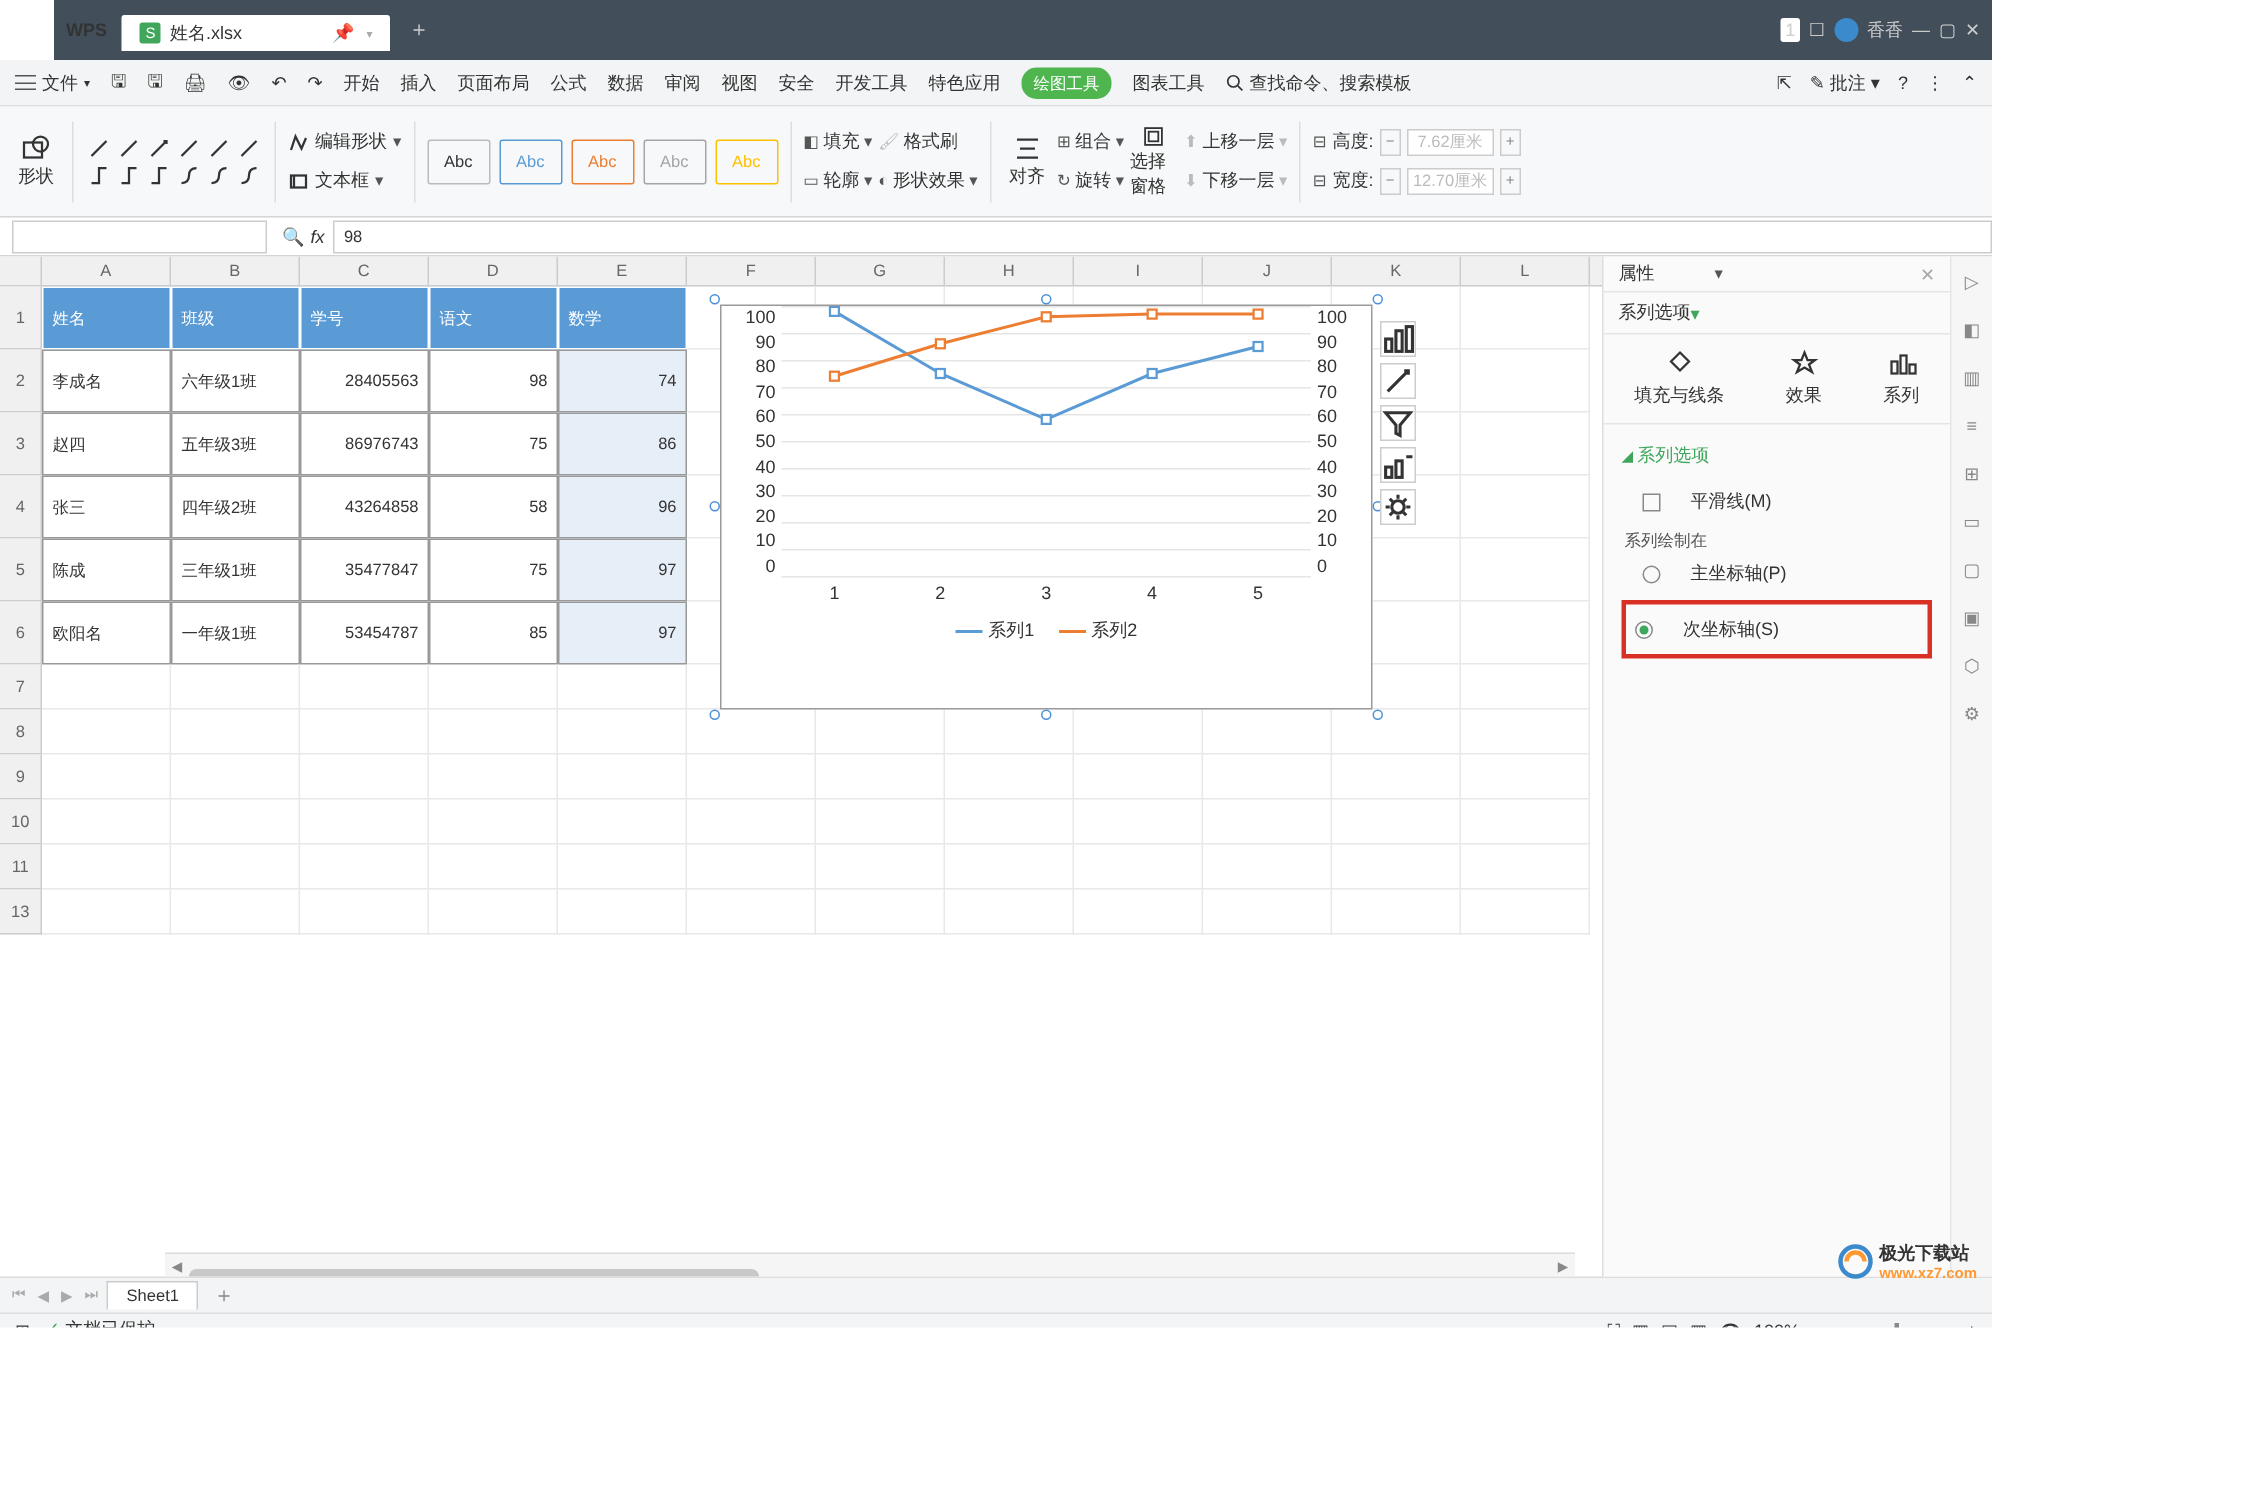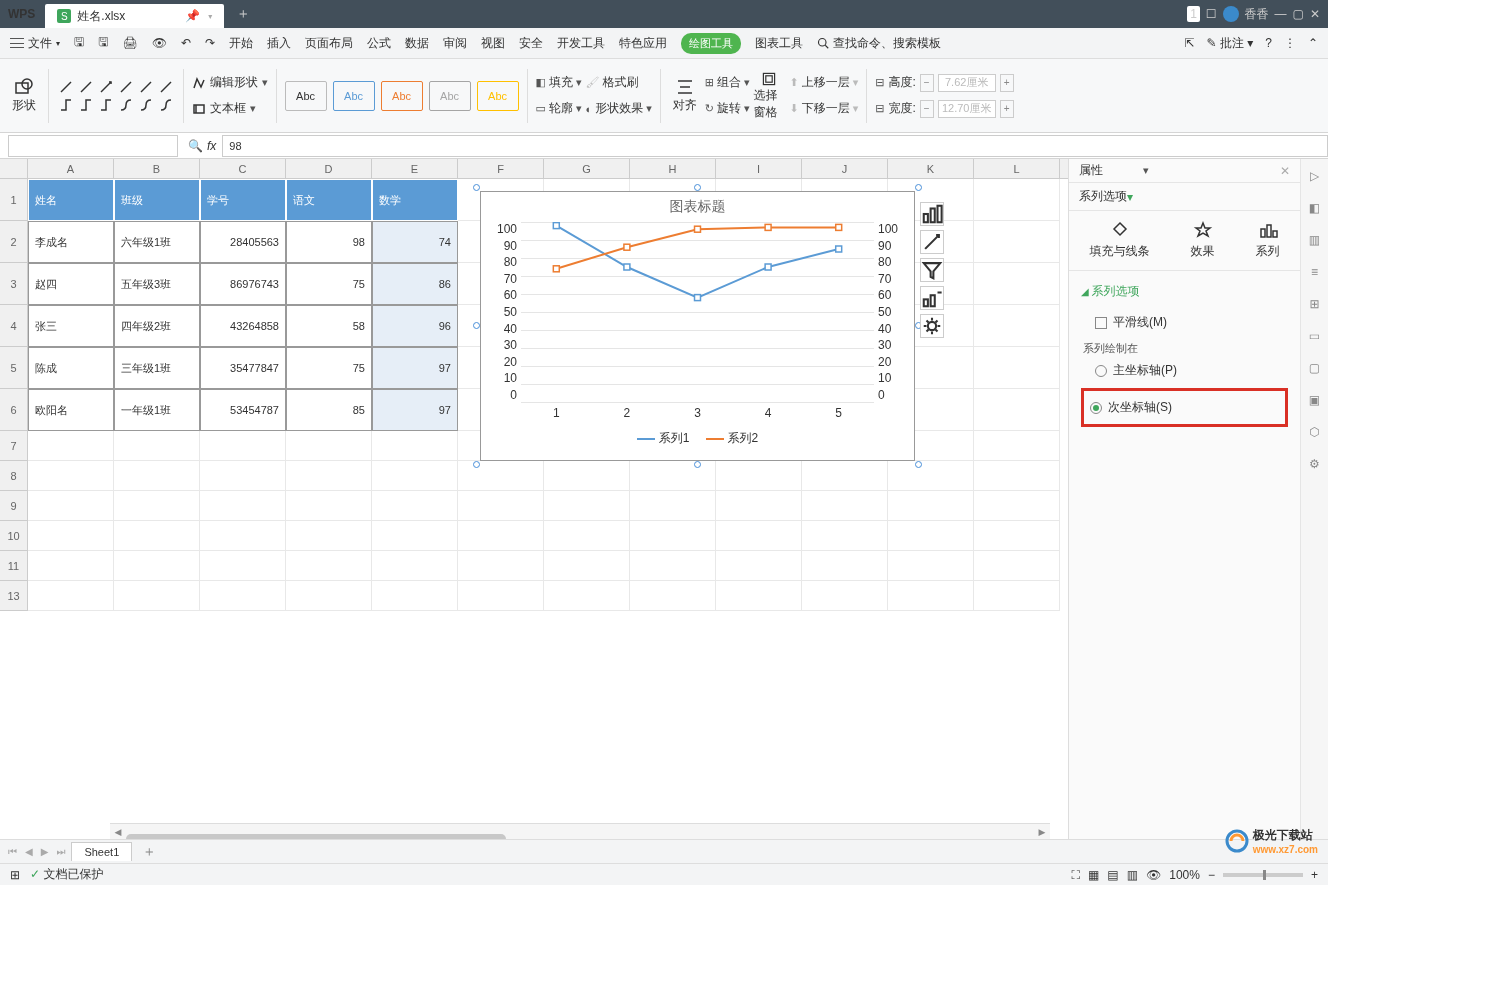--- a/index.html
+++ b/index.html
@@ -1,17 +1,17 @@
 <!DOCTYPE html>
 <html><head>
 <meta charset="utf-8">
 <style>
 *{box-sizing:border-box;margin:0;padding:0;font-family:"Microsoft YaHei",Arial,sans-serif;font-size:12px;color:#333;}
 body{background:#fff;overflow:hidden;width:1328px;height:885px;position:relative;}
-.titlebar{height:28px;background:#424f5a;display:flex;align-items:center;padding:0 8px;color:#ddd;}
+.titlebar{height:40px;background:#424f5a;display:flex;align-items:center;padding:0 8px;color:#ddd;margin-left:36px;}
 .titlebar .app-logo{font-weight:bold;margin-right:10px;color:#fff;}
 .tab{background:#fff;height:24px;display:flex;align-items:center;padding:0 12px;border-radius:2px 2px 0 0;margin-top:4px;font-size:11px;color:#555;}
 .tab .xlsx-icon{width:14px;height:14px;background:#3fa65c;color:#fff;font-size:10px;display:flex;align-items:center;justify-content:center;border-radius:2px;margin-right:6px;}
 .tab-close{margin-left:60px;color:#999;}
 .tab-dropdown{margin-left:8px;color:#aaa;font-size:8px;}
 .tab-add{color:#ccc;margin-left:12px;font-size:14px;}
 .win-controls{margin-left:auto;display:flex;gap:6px;align-items:center;}
 .win-controls span{color:#ccc;font-size:12px;}
 .badge{background:#fff;color:#424f5a;padding:1px 3px;border-radius:2px;font-size:10px;}
 .avatar{width:16px;height:16px;background:#3b8acb;border-radius:50%;}
@@ -92,21 +92,21 @@
 .panel-hdr{height:24px;display:flex;align-items:center;padding:0 10px;font-size:11px;color:#555;border-bottom:1px solid #e5e5e5;gap:40px;}
 .panel-hdr .close-x{margin-left:auto;color:#aaa;}
 .panel-tab{height:28px;display:flex;align-items:center;padding:0 10px;font-size:12px;color:#3fa65c;border-bottom:1px solid #e5e5e5;}
 .sub-tabs{display:flex;justify-content:space-around;padding:10px 0;border-bottom:1px solid #e5e5e5;}
 .sub-tab{display:flex;flex-direction:column;align-items:center;gap:4px;font-size:11px;color:#666;}
 .sub-tab.active{color:#3fa65c;align-items:center;}
 .sub-tab svg{width:20px;height:18px;}
 .panel-body{padding:12px;}
 .section-title{font-size:12px;color:#3fa65c;margin-bottom:10px;}
 .section-title::before{content:"◢ ";font-size:10px;}
-.opt-row{display:flex;align-items:center;gap:6px;font-size:12px;color:#555;padding:4px 0 4px 14px;}
+.opt-row{display:flex;align-items:center;gap:20px;font-size:12px;color:#555;padding:4px 0 4px 14px;}
 .opt-label{font-size:11px;color:#555;padding:6px 0 2px 2px;}
 .radio{width:12px;height:12px;border:1px solid #888;border-radius:50%;display:inline-block;position:relative;}
 .radio.checked::after{content:"";position:absolute;inset:2px;background:#3fa65c;border-radius:50%;}
 .highlight-box{border:3px solid #d93025;padding:4px 6px;margin:5px 0;}
 .side-icons{width:28px;border-left:1px solid #e5e5e5;background:#f6f6f6;display:flex;flex-direction:column;align-items:center;padding-top:8px;gap:14px;}
 .side-icons div{width:18px;height:18px;color:#888;display:flex;align-items:center;justify-content:center;}
 .sheet-tabs{height:24px;background:#f3f4f5;border-top:1px solid #ddd;display:flex;align-items:center;padding:0 6px;gap:4px;}
 .nav-arrow{color:#aaa;font-size:10px;padding:0 2px;}
 .sheet-tab{background:#fff;border:1px solid #ccc;border-bottom:none;padding:3px 12px;font-size:11px;}
 .add-sheet{color:#888;font-size:14px;padding:0 6px;}
@@ -529,21 +529,20 @@
       <div class="chart-handles">
         <div class="handle tl"></div>
           <div class="handle tm"></div>
           <div class="handle tr"></div>
         <div class="handle ml"></div>
           <div class="handle mr"></div>
         <div class="handle bl"></div>
           <div class="handle bm"></div>
           <div class="handle br"></div>
       </div>
-      <div class="chart-title">图表标题</div>
       <div class="chart-body">
         <div class="axis-labels" id="y-left">
             <div>100</div>
             <div>90</div>
             <div>80</div>
             <div>70</div>
             <div>60</div>
             <div>50</div>
             <div>40</div>
             <div>30</div>

